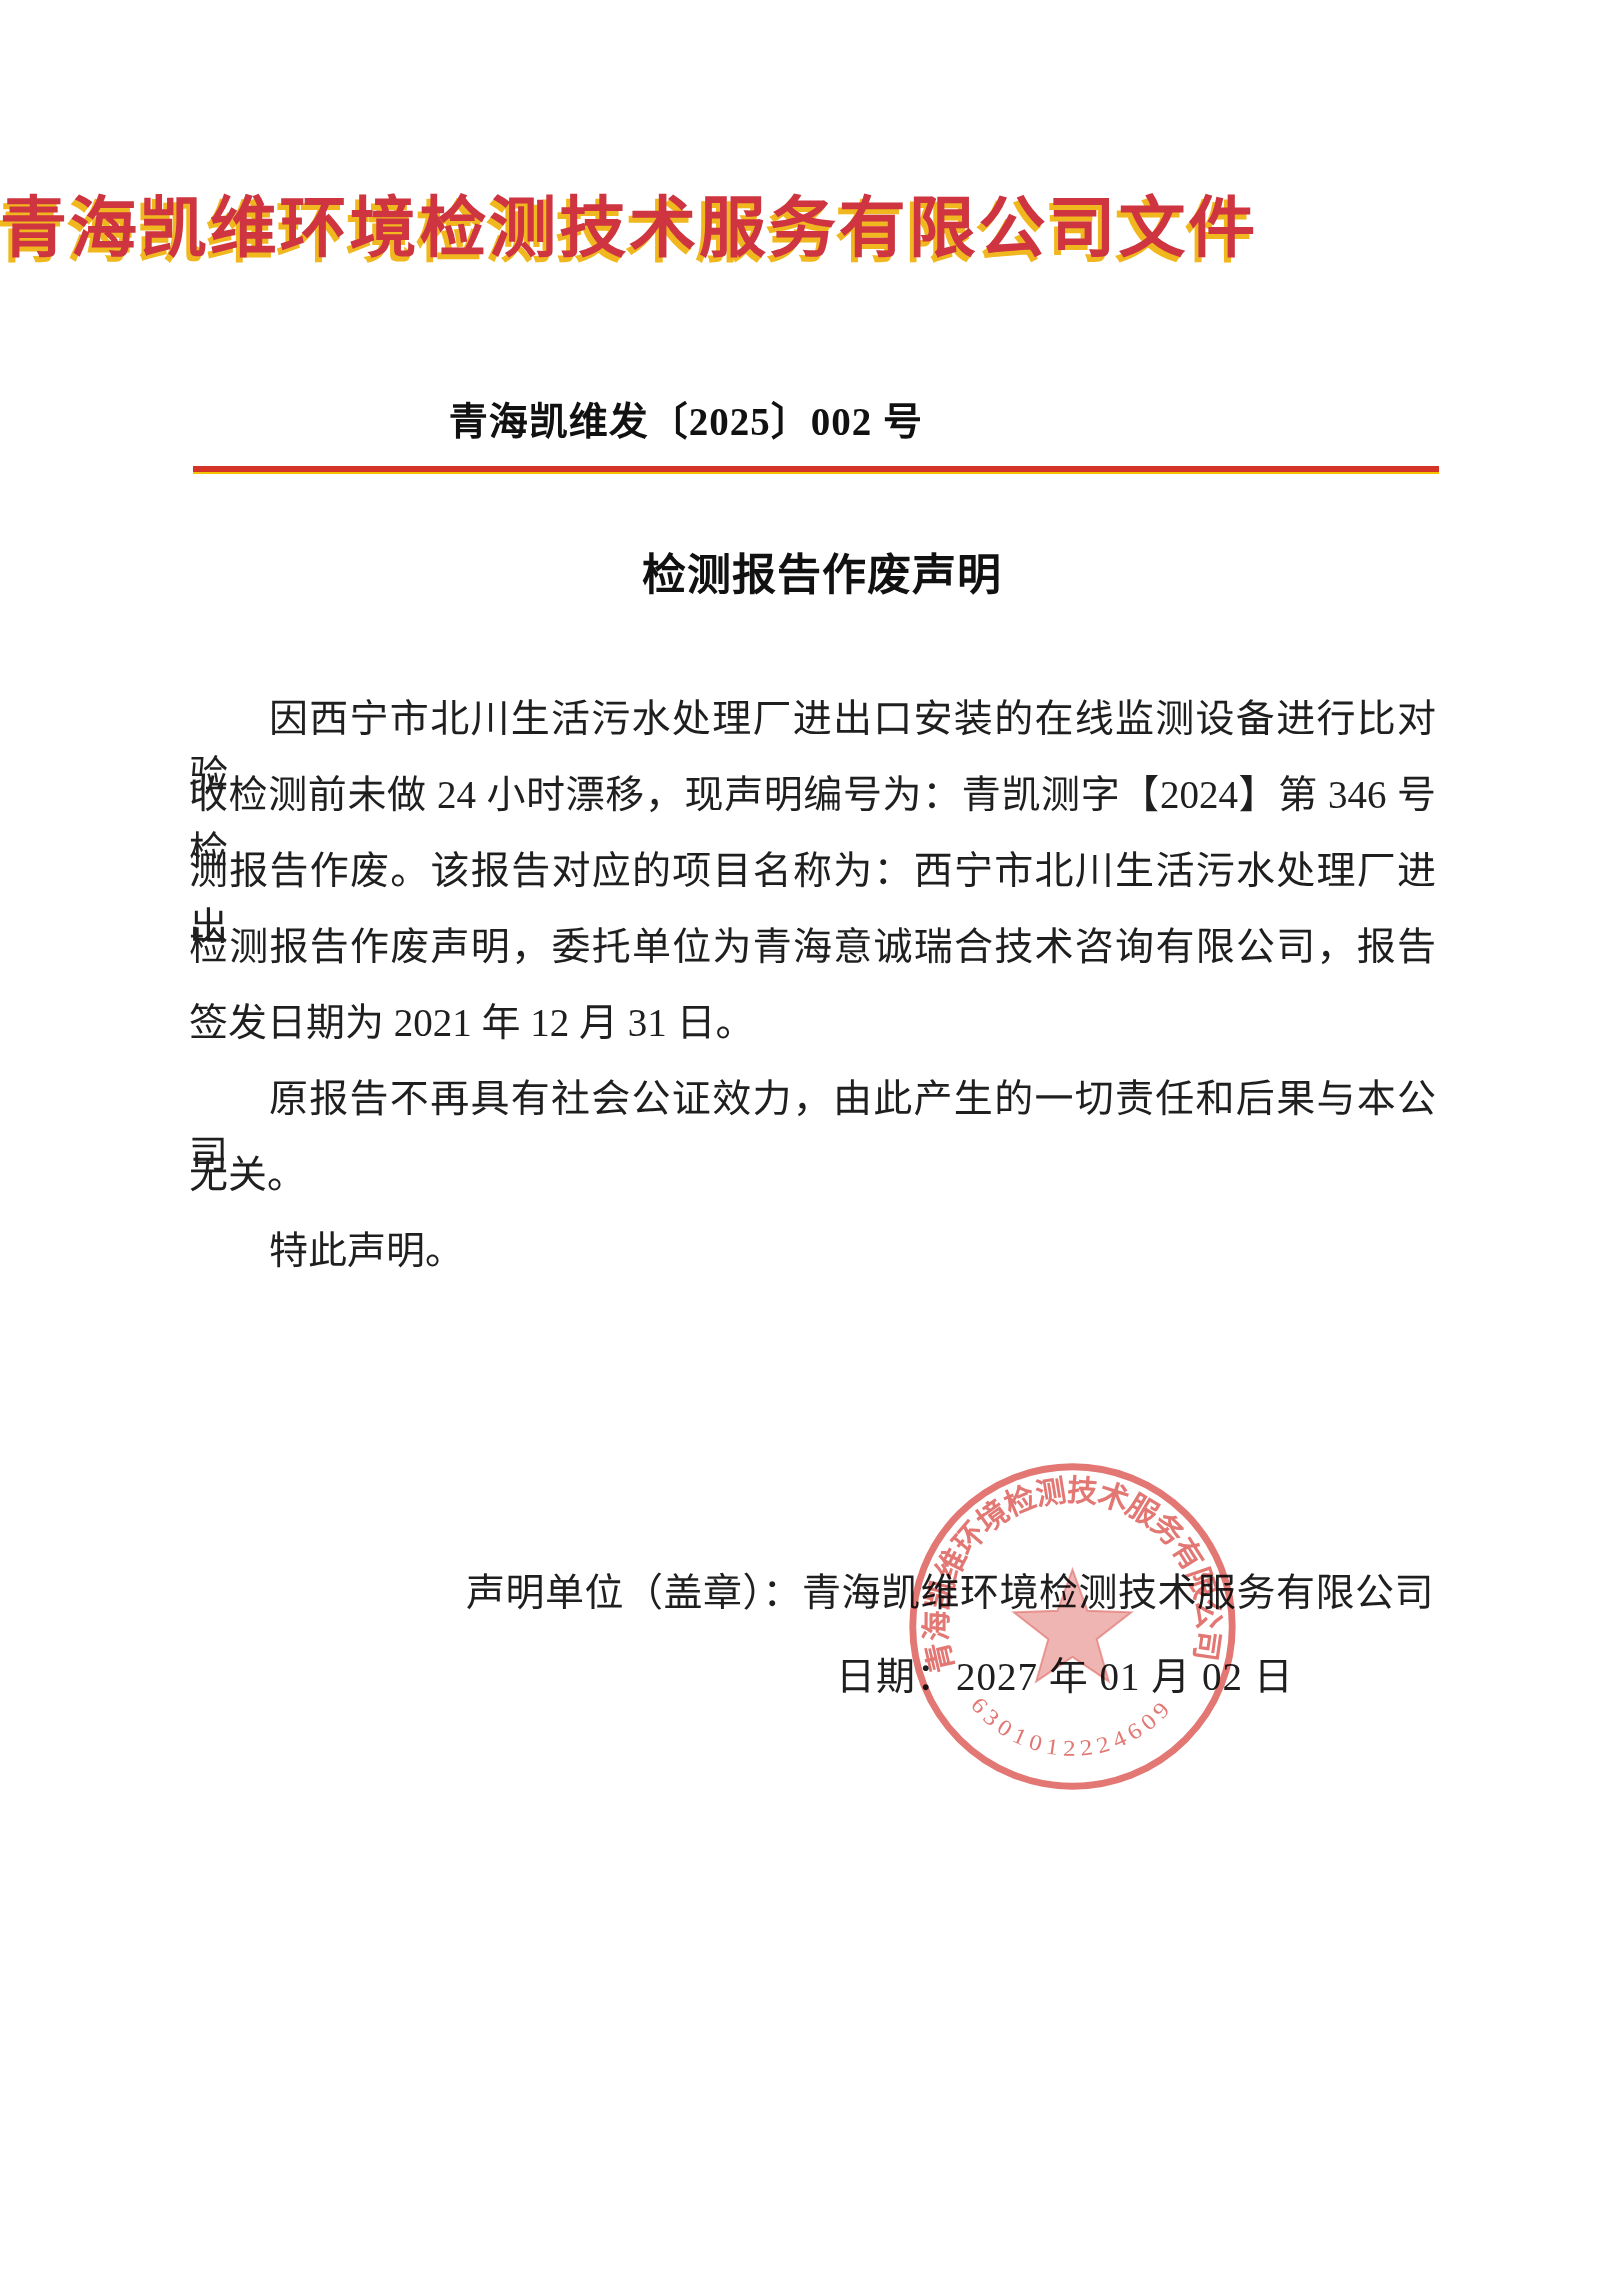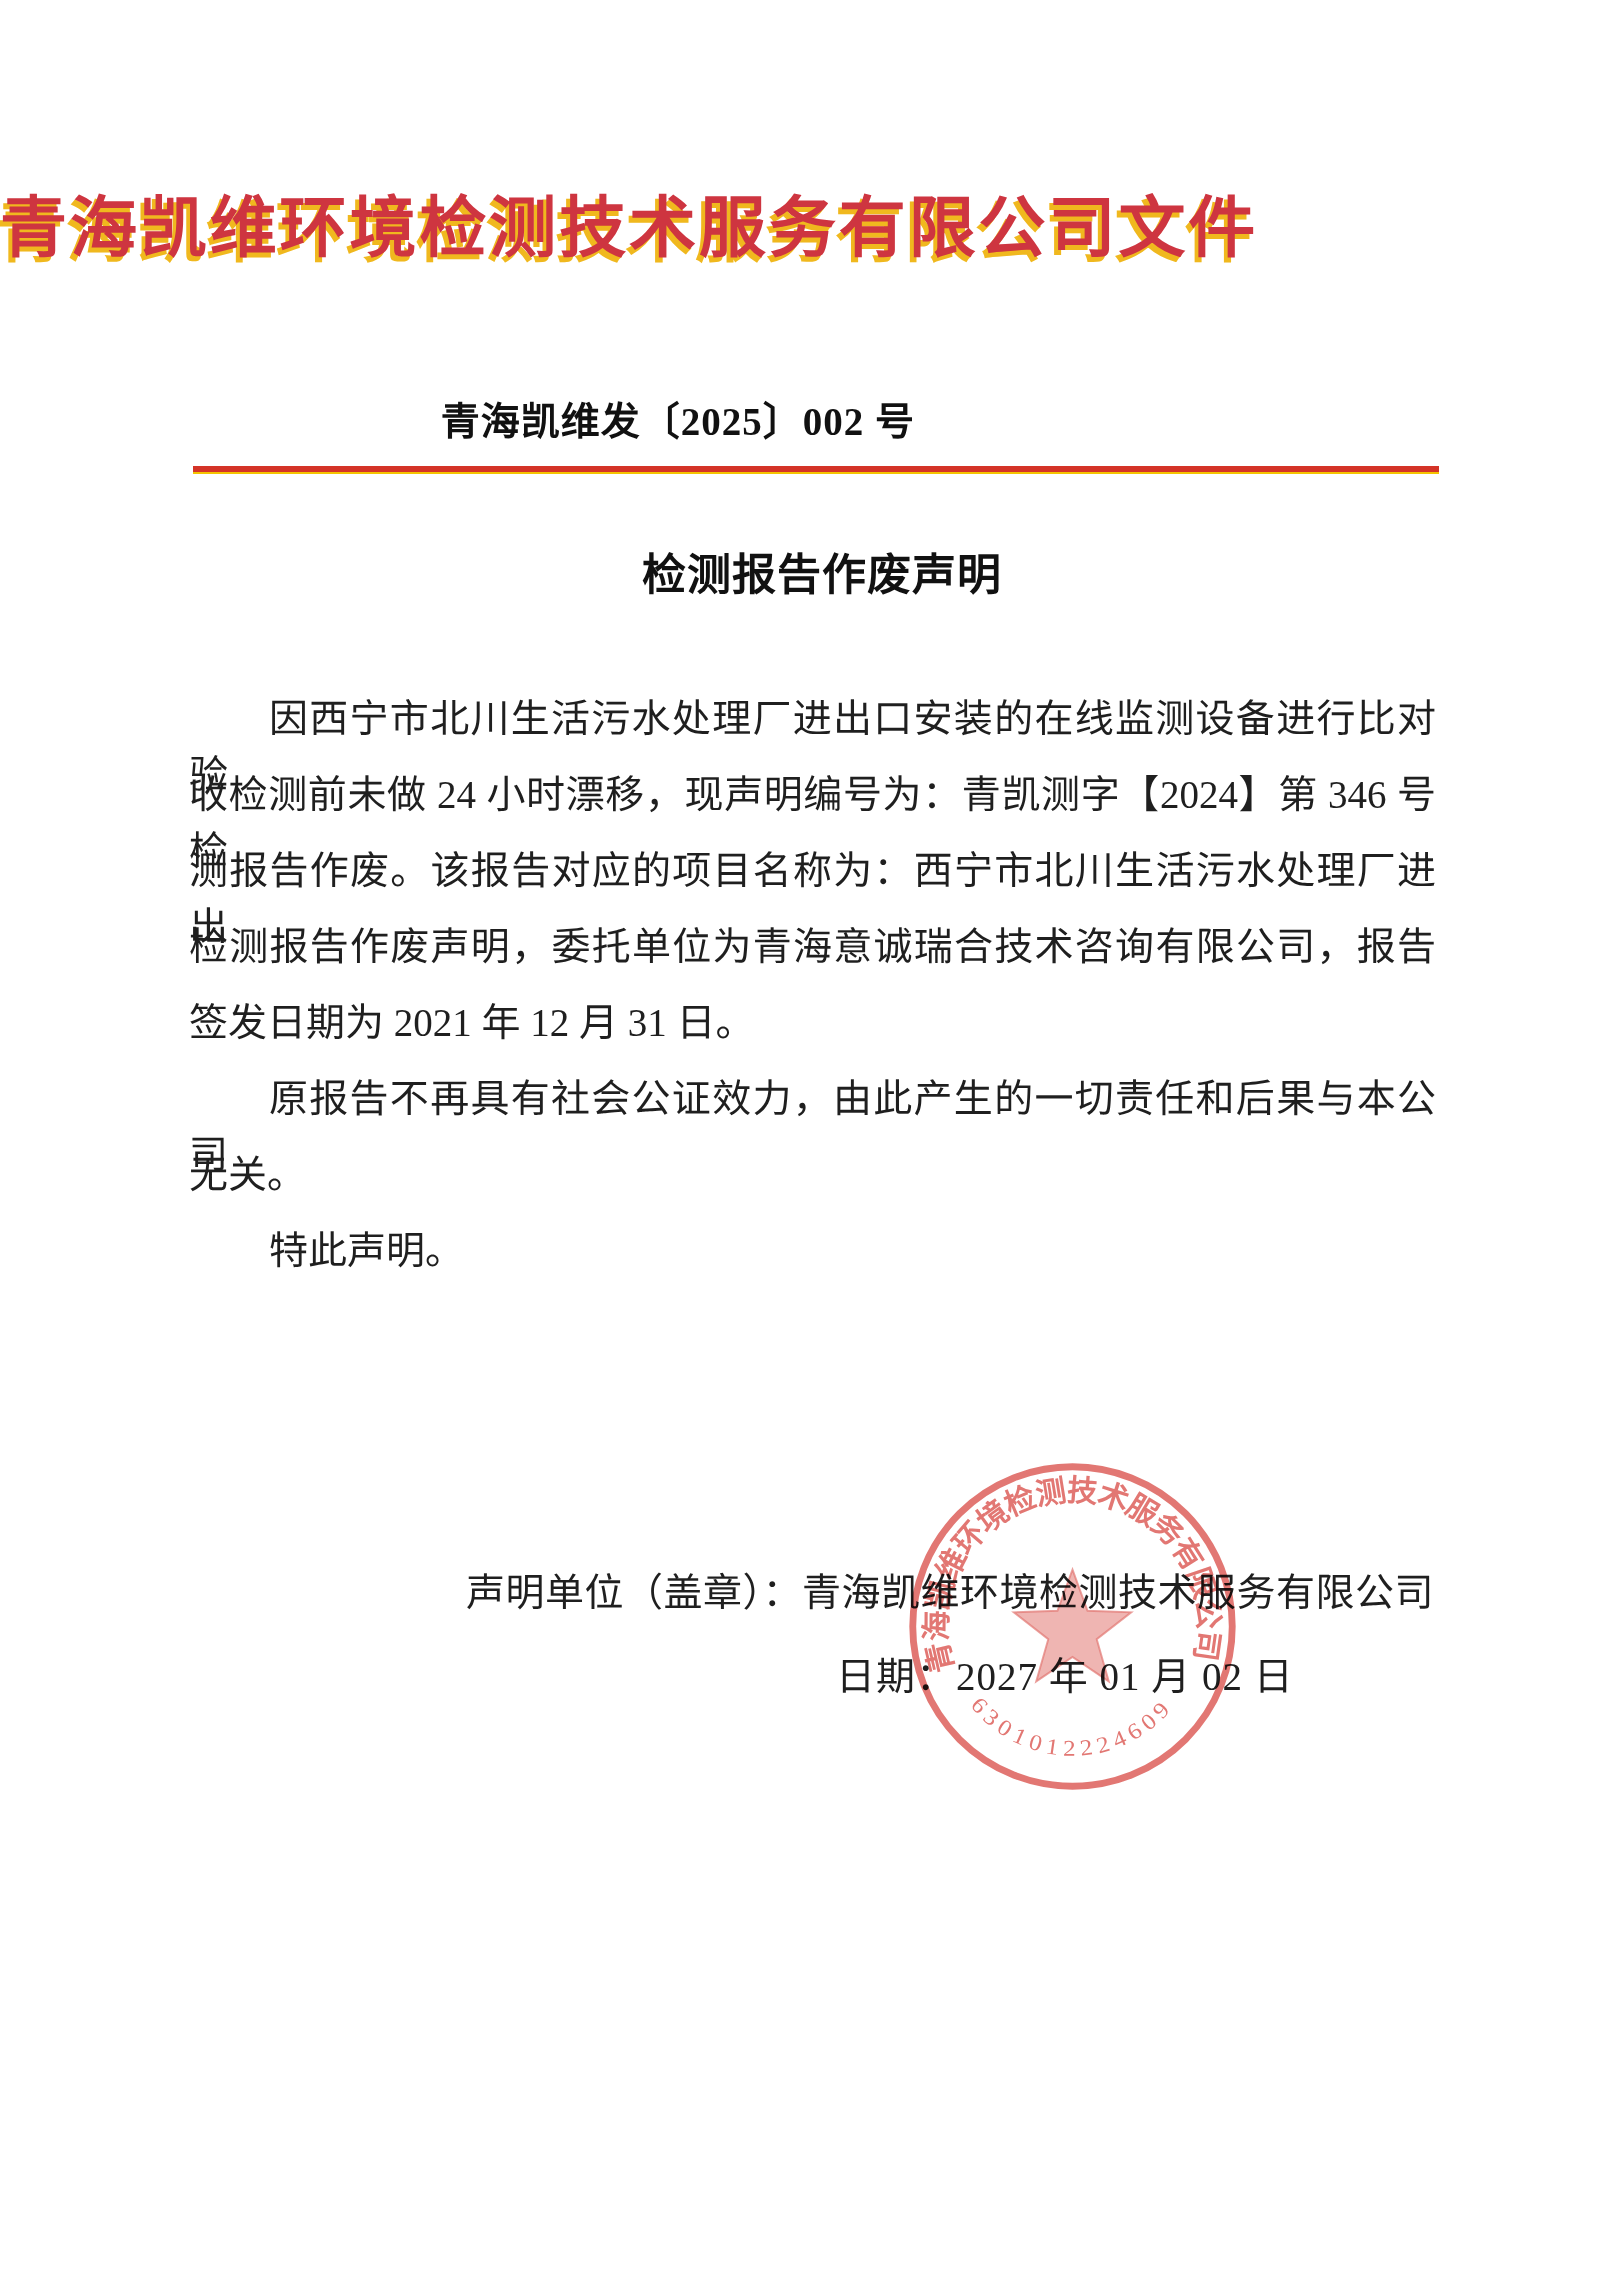--- a/index.html
+++ b/index.html
@@ -17,21 +17,21 @@
     color:var(--text-black);
   }
   .letterhead-title{
     position:absolute;top:173px;left:0;width:1620px;height:84px;
     text-align:left;font-size:67px;font-weight:700;letter-spacing:2.9px;
     color:var(--title-red);
     text-shadow:-3.9px 4.9px 0 var(--title-shadow);
     white-space:nowrap;
   }
   .doc-number{
-    position:absolute;top:390px;left:4px;width:1348px;height:49px;
+    position:absolute;top:390px;left:12px;width:1348px;height:49px;
     text-align:center;font-size:39px;font-weight:600;letter-spacing:1px;
     color:#111;white-space:nowrap;
   }
   .divider{
     position:absolute;top:466px;left:193px;width:1246px;height:7.8px;
     background:linear-gradient(to bottom, var(--divider-red) 0 5.9px, var(--divider-gold) 5.9px 7.8px);
   }
   .doc-heading{
     position:absolute;top:539px;left:12px;width:1620px;height:59px;
     text-align:center;font-size:44px;font-weight:700;letter-spacing:1px;

